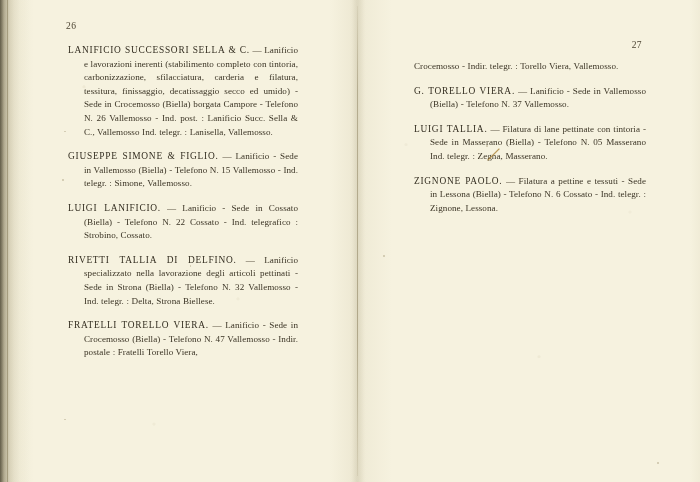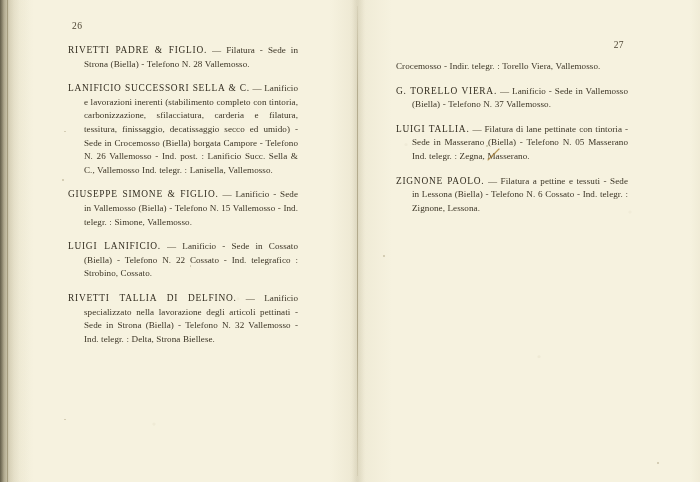--- a/index.html
+++ b/index.html
@@ -97,29 +97,29 @@
       rgba(255,255,255,0) 100%);
     pointer-events: none;
   }
 
   .page {
     position: absolute;
     top: 0;
     height: 482px;
   }
   #page-left  { left: 0px;   width: 357px; }
-  #page-right { left: 339px; width: 343px; }
+  #page-right { left: 357px; width: 343px; }
 
   .folio {
     position: absolute;
     font-size: 9.5px;
     letter-spacing: .4px;
     color: #4c4432;
   }
-  #folio-left  { left: 72px;  top: 21px; }
+  #folio-left  { left: 66px;  top: 21px; }
   #folio-right { right: 58px; top: 40px; }
 
   .column {
     position: absolute;
     color: #3b3425;
   }
   #column-left  { left: 68px;  top: 44px;  width: 230px; }
   #column-right { left: 57px;  top: 60px;  width: 232px; }
 
   .entry {
@@ -170,40 +170,40 @@
 
 <div id="book">
 
   <div id="paper-tone"></div>
   <div id="paper-grain"></div>
 
   <div class="page" id="page-left">
     <div class="folio" id="folio-left">26</div>
     <div class="column" id="column-left">
 
-      <p class="entry">
-        <span class="nm">RIVETTI PADRE &amp; FIGLIO.</span><span class="bodytext"> — Filatura - Sede in Strona (Biella) - Telefono N. 28 Vallemosso.</span>
-      </p>
 
       <p class="entry">
         <span class="nm">LANIFICIO SUCCESSORI SELLA &amp; C.</span><span class="bodytext"> — Lanificio e lavorazioni inerenti (stabilimento completo con tintoria, carbonizzazione, sfilacciatura, carderia e filatura, tessitura, finissaggio, decatissaggio secco ed umido) - Sede in Crocemosso (Biella) borgata Campore - Telefono N. 26 Vallemosso - Ind. post. : Lanificio Succ. Sella &amp; C., Vallemosso  Ind. telegr. : Lanisella, Vallemosso.</span>
       </p>
 
       <p class="entry">
         <span class="nm">GIUSEPPE SIMONE &amp; FIGLIO.</span><span class="bodytext"> — Lanificio - Sede in Vallemosso (Biella) - Telefono N. 15 Vallemosso - Ind. telegr. : Simone, Vallemosso.</span>
       </p>
 
       <p class="entry">
         <span class="nm">LUIGI LANIFICIO.</span><span class="bodytext"> — Lanificio - Sede in Cossato (Biella) - Telefono N. 22 Cossato - Ind. telegrafico : Strobino, Cossato.</span>
       </p>
 
       <p class="entry">
         <span class="nm">RIVETTI TALLIA DI DELFINO.</span><span class="bodytext"> — Lanificio specializzato nella lavorazione degli articoli pettinati - Sede in Strona (Biella) - Telefono N. 32 Vallemosso - Ind. telegr. : Delta, Strona Biellese.</span>
       </p>
 
+      <p class="entry">
+        <span class="nm">FRATELLI TORELLO VIERA.</span><span class="bodytext"> — Lanificio - Sede in Crocemosso (Biella) - Telefono N. 47 Vallemosso - Indir. postale : Fratelli Torello Viera,</span>
+      </p>
 
     </div>
   </div>
 
   <div class="page" id="page-right">
     <div class="folio" id="folio-right">27</div>
     <div class="column" id="column-right">
 
       <p class="entry">
         <span class="bodytext">Crocemosso - Indir. telegr. : Torello Viera, Vallemosso.</span>

